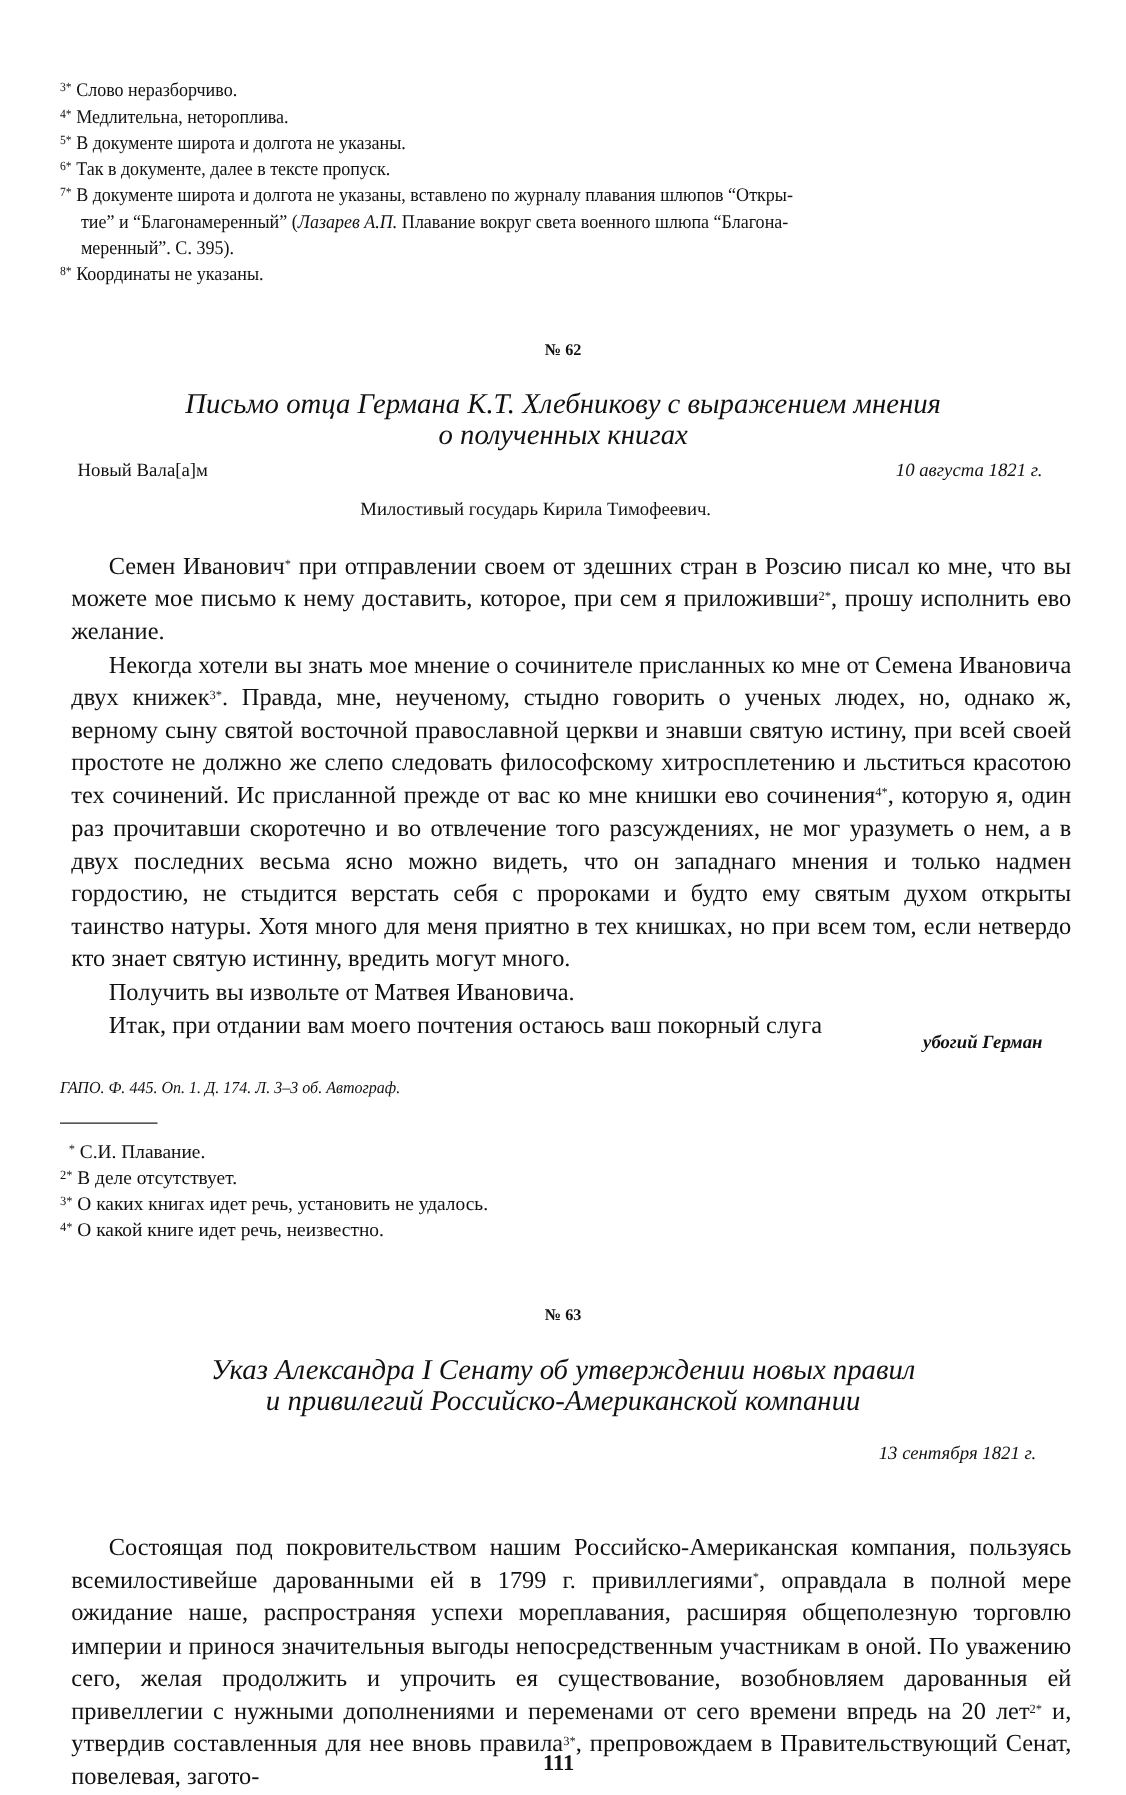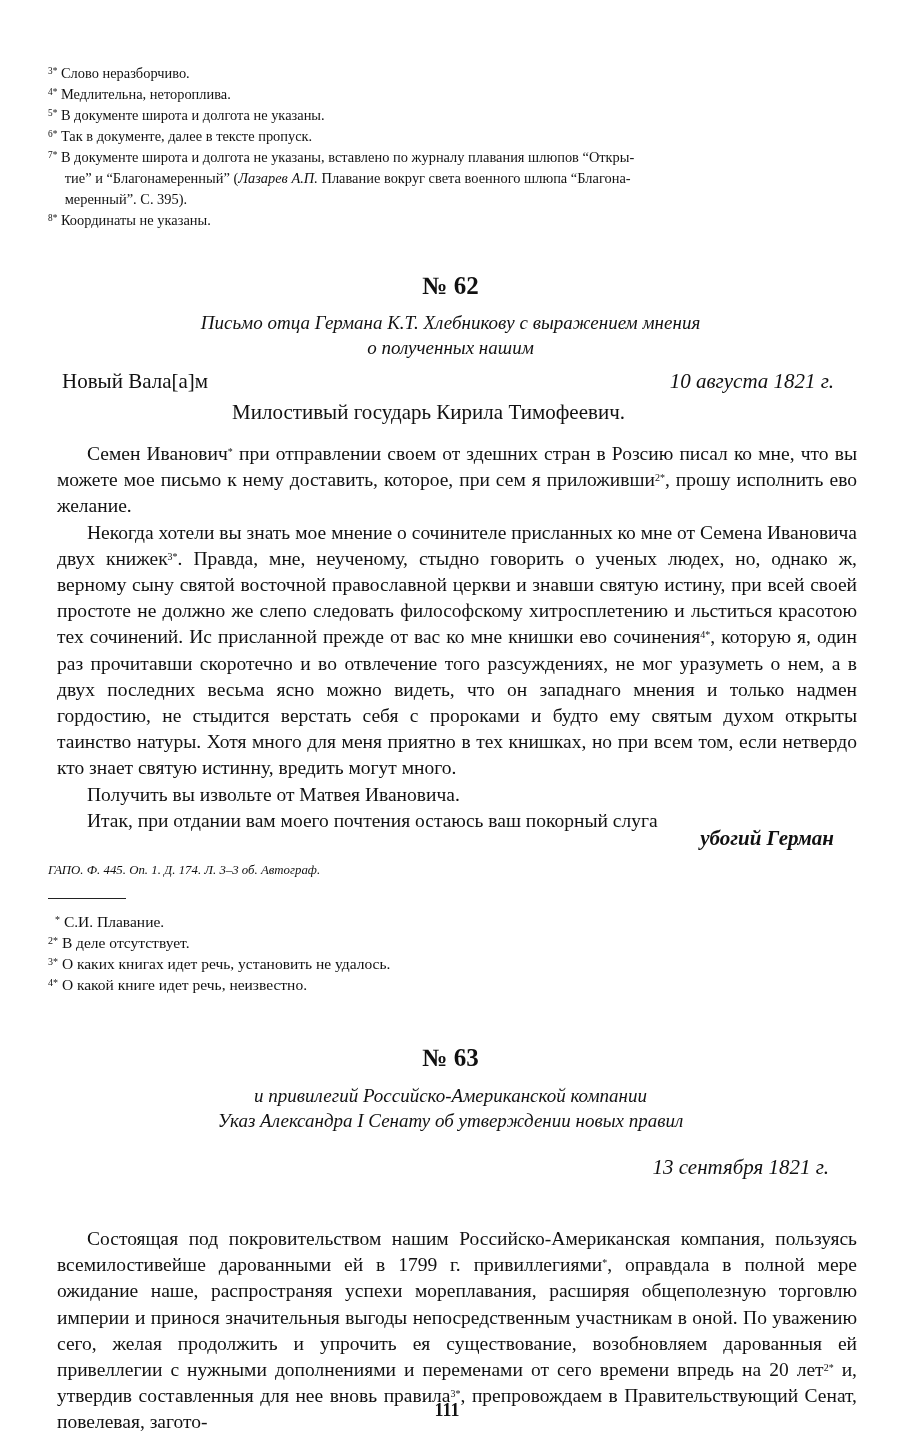--- a/index.html
+++ b/index.html
@@ -2,23 +2,23 @@
 <html><head>
 <meta charset="utf-8">
 <style>
   html, body { margin: 0; padding: 0; background: #ffffff; }
   body { width: 901px; height: 1436px; position: relative; overflow: hidden;
          font-family: "Liberation Serif", "DejaVu Serif", serif; color: #111; }
   .page { position: absolute; left: 0; top: 0; width: 901px; height: 1436px; }
   .fn { position: absolute; left: 48px; font-size: 15.5px; line-height: 21px; transform: scaleX(0.93); transform-origin: left; white-space: nowrap; }
   .fn sup, .body sup { font-size: 10px; vertical-align: top; position: relative; top: -2px; }
   .fn .cont { padding-left: 18px; display: block; }
-  .docnum { position: absolute; left: 0; width: 901px; text-align: center; font-weight: bold; font-size: 25px; }
-  .title { position: absolute; left: 0; width: 901px; text-align: center; font-style: italic; font-size: 19px; line-height: 25px; }
-  .line { position: absolute; font-size: 21px; white-space: nowrap; }
+  .docnum { position: absolute; left: 0; width: 901px; text-align: center; font-weight: bold; font-size: 13px; }
+  .title { position: absolute; left: 0; width: 901px; text-align: center; font-style: italic; font-size: 23px; line-height: 25px; }
+  .line { position: absolute; font-size: 15px; white-space: nowrap; }
   .it { font-style: italic; }
   .body { position: absolute; left: 57px; width: 800px; font-size: 19.5px; line-height: 26.2px; text-align: justify; }
   .body p { margin: 0; text-indent: 30px; }
   .src { position: absolute; left: 48px; font-size: 13.5px; font-style: italic; transform: scaleX(0.95); transform-origin: left; }
   .rule { position: absolute; left: 48px; width: 78px; height: 1px; background: #222; }
   .fn2 { position: absolute; left: 48px; font-size: 15.5px; line-height: 21px; white-space: nowrap; }
   .fn2 sup { font-size: 10px; vertical-align: top; position: relative; top: -2px; }
   .pagenum { position: absolute; left: 0; width: 894px; text-align: center; font-size: 18px; font-weight: bold; }
 </style>
 </head>
@@ -35,21 +35,21 @@
       <sup>7*</sup> <span>В документе широта и долгота не указаны, вставлено по журналу плавания шлюпов “Откры-</span>
       <span class="cont"><span>тие” и “Благонамеренный” (</span><i>Лазарев А.П.</i><span> Плавание вокруг света военного шлюпа “Благона-</span></span>
       <span class="cont">меренный”. С. 395).</span>
     </div>
     <div class="fn" style="top:209px"><sup>8*</sup> <span>Координаты не указаны.</span></div>
   </div>
 
   <div class="docnum" style="top:272px">№ 62</div>
   <div class="title" style="top:310px">
     <div>Письмо отца Германа К.Т. Хлебникову с выражением мнения</div>
-    <div>о полученных нашим</div>
+    <div>о полученных книгах</div>
   </div>
   <div class="line" style="top:369px; left:62px">Новый Вала[а]м</div>
   <div class="line it" style="top:369px; right:67px">10 августа 1821 г.</div>
   <div class="line" style="top:400px; left:0; width:857px; text-align:center">Милостивый государь Кирила Тимофеевич.</div>
 
   <div class="body" style="top:441px">
     <p><span>Семен Иванович</span><sup>*</sup><span> при отправлении своем от здешних стран в Розсию писал ко мне, что вы можете мое письмо к нему доставить, которое, при сем я приложивши</span><sup>2*</sup><span>, прошу исполнить ево желание.</span></p>
     <p><span>Некогда хотели вы знать мое мнение о сочинителе присланных ко мне от Семена Ивановича двух книжек</span><sup>3*</sup><span>. Правда, мне, неученому, стыдно говорить о ученых людех, но, однако ж, верному сыну святой восточной православной церкви и знавши святую истину, при всей своей простоте не должно же слепо следовать философскому хитросплетению и льститься красотою тех сочинений. Ис присланной прежде от вас ко мне книшки ево сочинения</span><sup>4*</sup><span>, которую я, один раз прочитавши скоротечно и во отвлечение того разсуждениях, не мог уразуметь о нем, а в двух последних весьма ясно можно видеть, что он западнаго мнения и только надмен гордостию, не стыдится верстать себя с пророками и будто ему святым духом открыты таинство натуры. Хотя много для меня приятно в тех книшках, но при всем том, если нетвердо кто знает святую истинну, вредить могут много.</span></p>
     <p>Получить вы извольте от Матвея Ивановича.</p>
     <p>Итак, при отдании вам моего почтения остаюсь ваш покорный слуга</p>
@@ -63,22 +63,22 @@
 
   <div>
     <div class="fn2" style="top:911px; left:55px"><sup>*</sup> <span>С.И. Плавание.</span></div>
     <div class="fn2" style="top:932px"><sup>2*</sup> <span>В деле отсутствует.</span></div>
     <div class="fn2" style="top:953px"><sup>3*</sup> <span>О каких книгах идет речь, установить не удалось.</span></div>
     <div class="fn2" style="top:974px"><sup>4*</sup> <span>О какой книге идет речь, неизвестно.</span></div>
   </div>
 
   <div class="docnum" style="top:1044px">№ 63</div>
   <div class="title" style="top:1083px">
+    <div>Указ Александра I Сенату об утверждении новых правил</div>
     <div>и привилегий Российско-Американской компании</div>
-    <div>Указ Александра I Сенату об утверждении новых правил</div>
   </div>
   <div class="line it" style="top:1155px; right:72px">13 сентября 1821 г.</div>
 
   <div class="body" style="top:1226px">
     <p><span>Состоящая под покровительством нашим Российско-Американская компания, пользуясь всемилостивейше дарованными ей в 1799 г. привиллегиями</span><sup>*</sup><span>, оправдала в полной мере ожидание наше, распространяя успехи мореплавания, расширяя общеполезную торговлю империи и принося значительныя выгоды непосредственным участникам в оной. По уважению сего, желая продолжить и упрочить ея существование, возобновляем дарованныя ей привеллегии с нужными дополнениями и переменами от сего времени впредь на 20 лет</span><sup>2*</sup><span> и, утвердив составленныя для нее вновь правила</span><sup>3*</sup><span>, препровождаем в Правительствующий Сенат, повелевая, загото-</span></p>
   </div>
 
   <div class="pagenum" style="top:1400px">111</div>
 </div>
 

